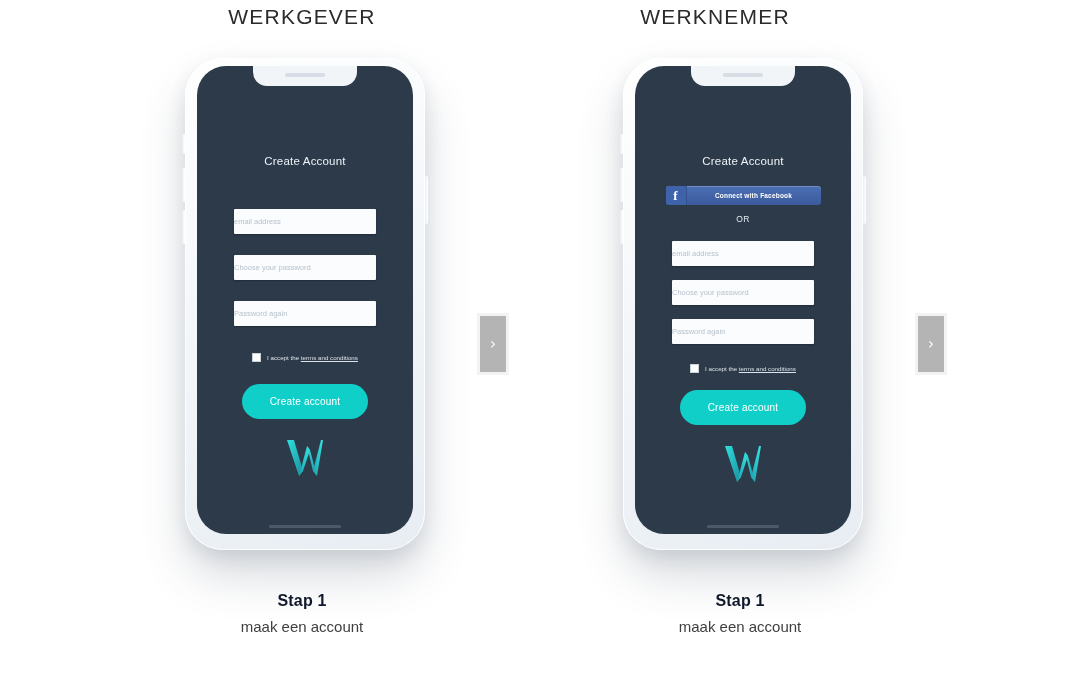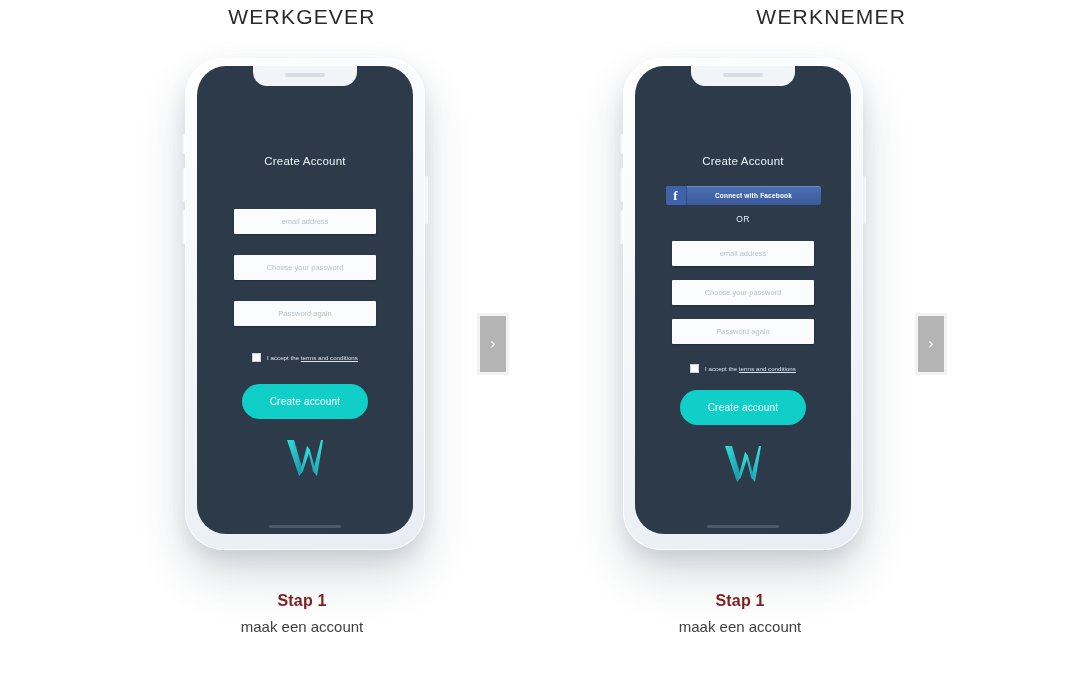--- a/index.html
+++ b/index.html
@@ -17,21 +17,21 @@
     position: absolute;
     top: 5px;
     width: 300px;
     text-align: center;
     font-size: 21px;
     letter-spacing: 1.2px;
     color: #2b2b2b;
     font-weight: 400;
   }
   .col-title.left  { left: 152px; }
-  .col-title.right { left: 606px; text-align: right; }
+  .col-title.right { left: 565px; }
 
   
   .phone-wrap { position: absolute; top: 58px; }
   .phone-wrap.left  { left: 185px; }
   .phone-wrap.right { left: 623px; }
 
   .phone {
     position: relative;
     width: 240px;
     height: 492px;
@@ -159,21 +159,20 @@
     letter-spacing: 0.4px;
   }
 
   
   .field {
     width: 142px;
     height: 25px;
     background: #fafcfd;
     border: 0;
     border-radius: 1px;
-    text-align: center;
     font-family: "Liberation Sans", sans-serif;
     font-size: 7.5px;
     color: #93a1ad;
     box-shadow: 0 1px 2px rgba(0,0,0,0.25);
   }
   .field::placeholder { color: #b8c2cc; }
   .variant-a .field { width: 142px; }
   .variant-a .field:first-of-type { margin-top: 42px; }
   .variant-a .field + .field { margin-top: 21px; }
   .variant-b .field:first-of-type { margin-top: 17px; }
@@ -252,21 +251,21 @@
 
   
   .caption {
     position: absolute;
     width: 300px;
     text-align: center;
   }
   .caption.left  { left: 152px; top: 592px; }
   .caption.right { left: 590px; top: 592px; }
   .caption-step {
-    color: #7f1d1d;
+    color: #0f172a;
     font-size: 16px;
     font-weight: bold;
     letter-spacing: 0.2px;
   }
   .caption-sub {
     margin-top: 8px;
     color: #404040;
     font-size: 15px;
     font-weight: 400;
   }

